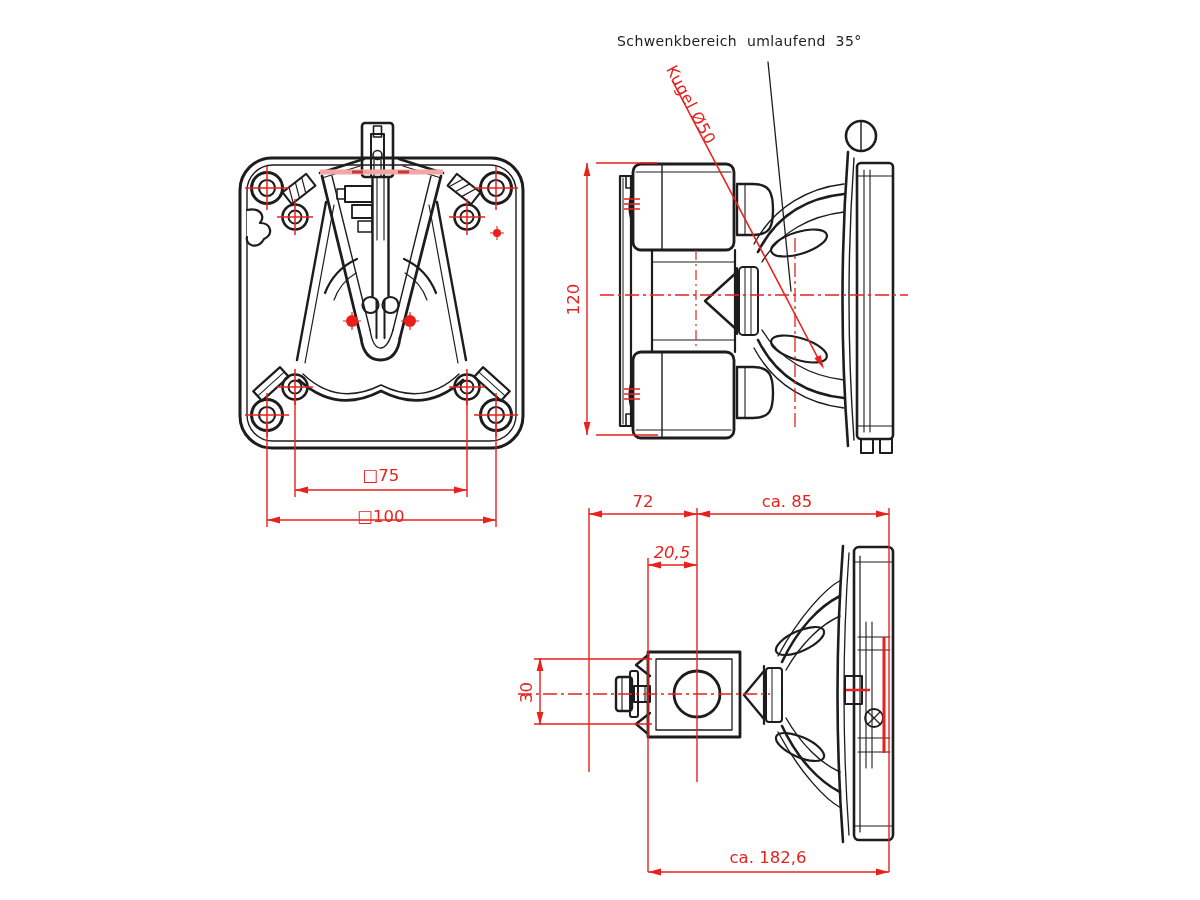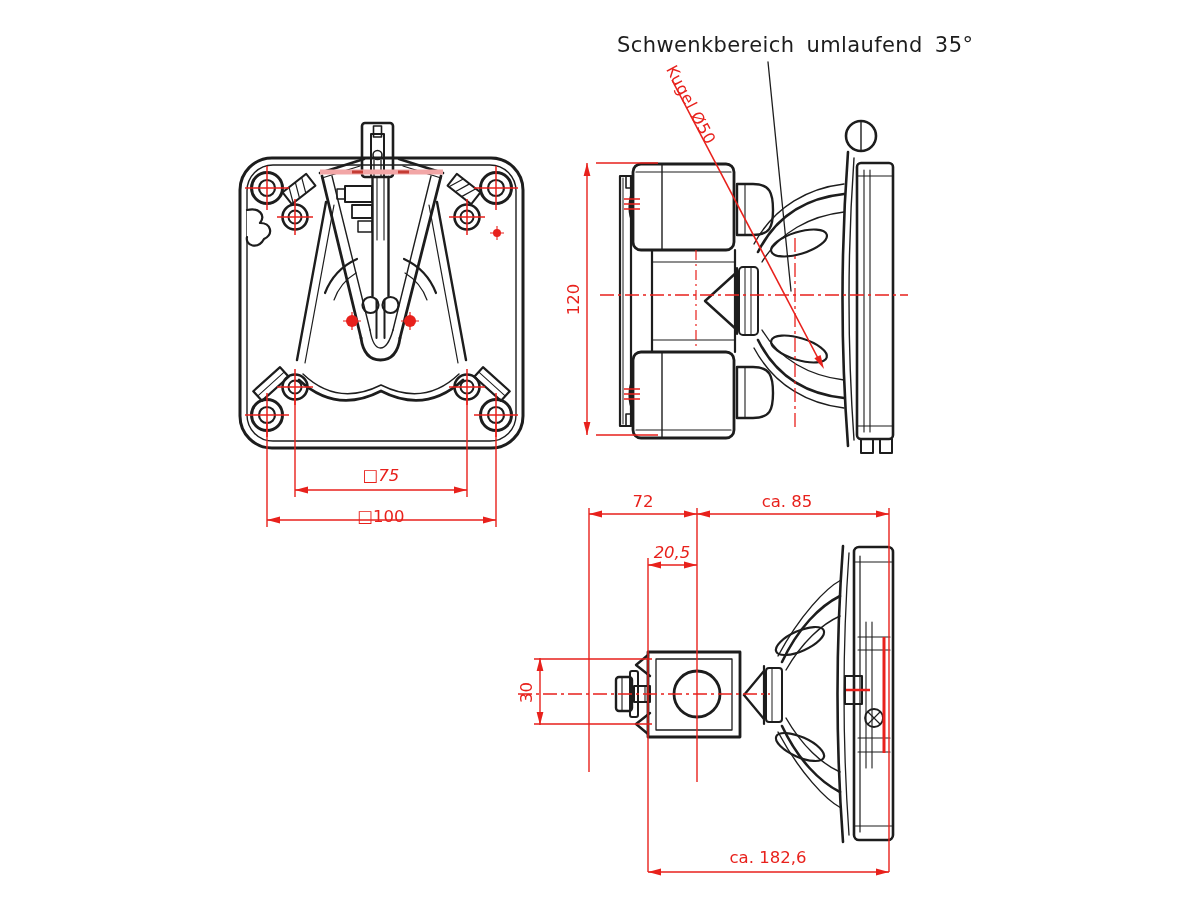--- a/index.html
+++ b/index.html
@@ -1,19 +1,19 @@
 <!DOCTYPE html>
 <html><head>
 <meta charset="utf-8">
 <style>
   html,body{margin:0;padding:0;background:#fff;}
   #stage{position:relative;width:1200px;height:900px;background:#ffffff;overflow:hidden;
          font-family:"DejaVu Sans","Liberation Sans",sans-serif;}
   #stage svg{position:absolute;left:0;top:0;}
-  .lbl{position:absolute;white-space:nowrap;color:#1d1d1d;font-size:21px;}
+  .lbl{position:absolute;white-space:nowrap;color:#1d1d1d;font-size:14px;}
   .dim{position:absolute;white-space:nowrap;color:#e8211c;font-size:16.5px;text-align:center;}
   .rot{transform:rotate(-90deg);transform-origin:center center;}
   .note{letter-spacing:.4px;word-spacing:5px;}
   .kugel{position:absolute;color:#e8211c;font-size:16px;transform:rotate(62deg);
          transform-origin:left top;white-space:nowrap;letter-spacing:.5px;}
 </style>
 </head>
 <body>
 
 <div id="stage">
@@ -279,21 +279,21 @@
     </g>
   </g>
 </svg>
 
   <div class="lbl note" style="left:617px;top:33px;">Schwenkbereich umlaufend 35°</div>
 
   <div class="kugel" style="left:679px;top:62px;">Kugel Ø50</div>
 
   <div class="dim rot" style="left:553px;top:290px;width:40px;">120</div>
 
-  <div class="dim" style="left:351px;top:466px;width:60px;font-style:italic;">□75</div>
+  <div class="dim" style="left:351px;top:466px;width:60px;">□75</div>
   <div class="dim" style="left:346px;top:496px;width:70px;margin-top:11px;">□100</div>
 
   <div class="dim" style="left:613px;top:492px;width:60px;">72</div>
   <div class="dim" style="left:737px;top:492px;width:100px;">ca. 85</div>
   <div class="dim" style="left:642px;top:543px;width:60px;font-style:italic;">20,5</div>
   <div class="dim rot" style="left:511px;top:683px;width:30px;">30</div>
   <div class="dim" style="left:708px;top:848px;width:120px;">ca. 182,6</div>
 
 </div>
 

